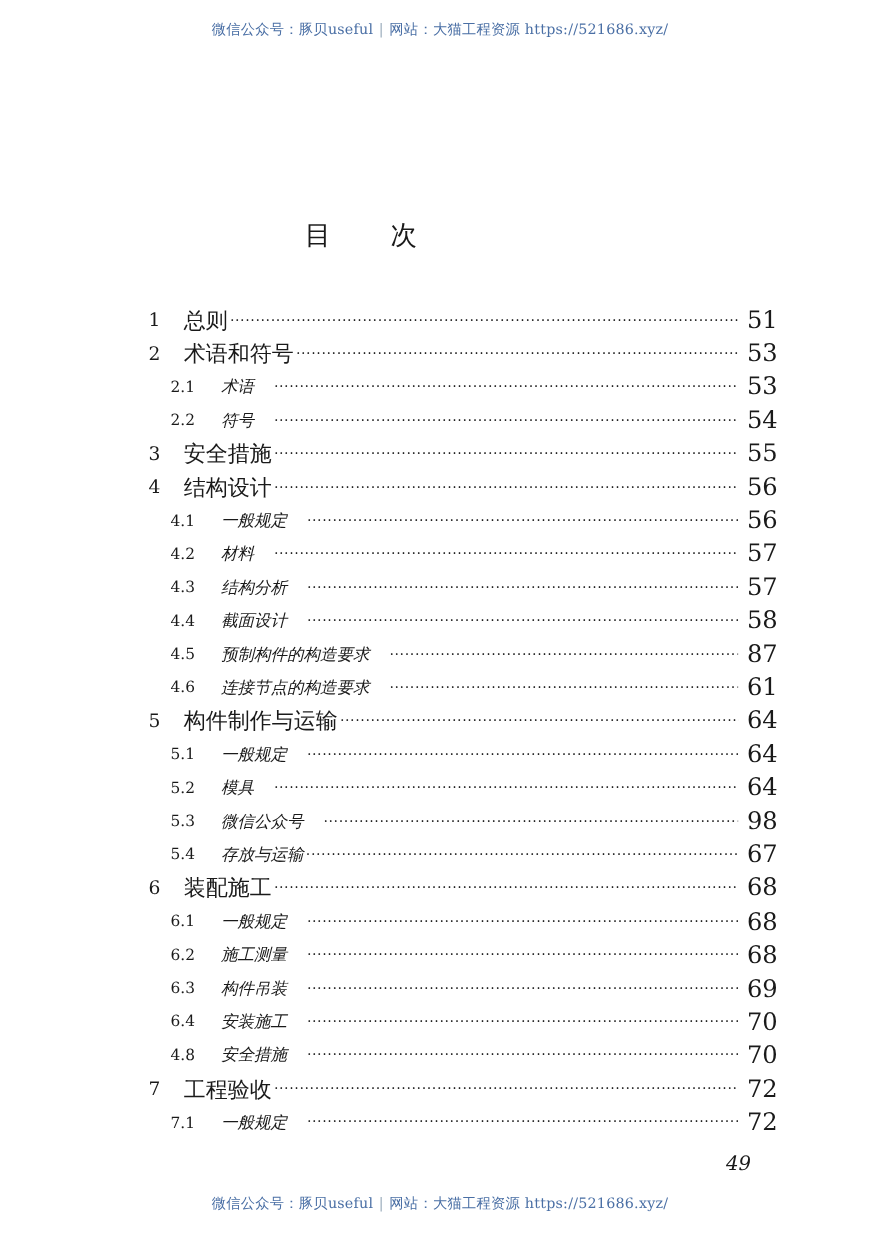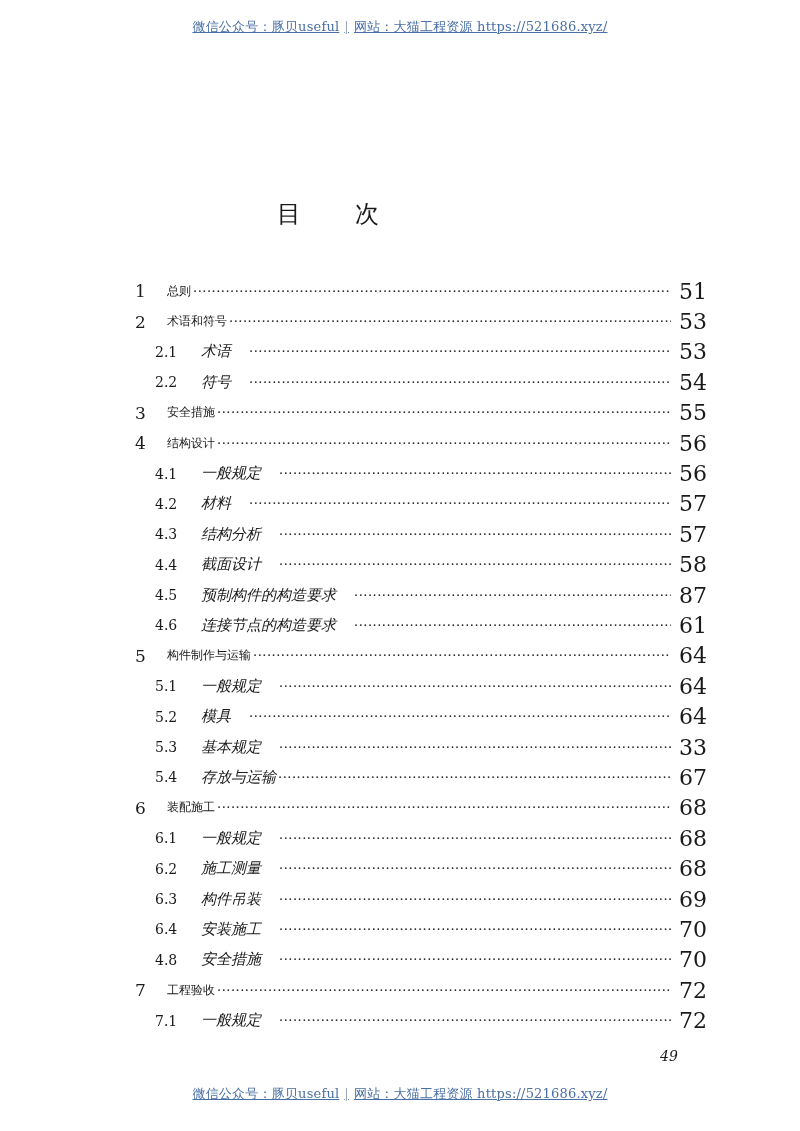--- a/index.html
+++ b/index.html
@@ -1,38 +1,38 @@
 <!DOCTYPE html>
 <html><head>
 <meta charset="utf-8">
 <style>
   html, body { margin: 0; padding: 0; background: #ffffff; }
   body { width: 800px; height: 1131px; position: relative; overflow: hidden;
          font-family: "DejaVu Serif", "Liberation Serif", serif; color: #1a1a1a; }
   .watermark { position: absolute; left: 0; width: 800px; text-align: center;
-               font-size: 13px; color: #4a6fa5; font-family: "DejaVu Serif", serif; letter-spacing: 0.2px; text-decoration: underline; }
+               font-size: 13px; color: #4a6fa5; font-family: "DejaVu Serif", serif; letter-spacing: 0.2px; }
   .watermark.top { top: 18px; }
   .watermark.bottom { top: 1085px; }
   .watermark .sep { color: #9ab; margin: 0 5px; }
   .title { position: absolute; top: 198px; left: 0; width: 656px; text-align: center;
            font-size: 24px; letter-spacing: 54px; padding-left: 54px; box-sizing: border-box; }
   .toc { position: absolute; top: 276px; left: 135px; width: 568px; }
   .row { position: relative; height: 30.4px; display: flex; align-items: center; }
   .num { font-size: 17px; }
   .row.l1 .num { width: 32px; }
-  .row.l1 .label { font-size: 12px; }
+  .row.l1 .label { font-size: 20px; }
   .row.l2 { padding-left: 20px; }
   .row.l2 .num { font-size: 14px; width: 46px; }
   .row.l2 .label { font-size: 15px; font-style: italic; }
   .label { white-space: nowrap; }
   .dots { flex: 1; overflow: hidden; white-space: nowrap; font-size: 13px; letter-spacing: 0.5px;
           margin: 0 8px 0 2px; color: #222; }
   .row.l2.gap .dots { margin-left: 18px; }
   .page { font-size: 22px; width: 24px; text-align: right; }
-  .pagenum { position: absolute; top: 1048px; left: 660px; font-size: 14px; font-style: italic; }
+  .pagenum { position: absolute; top: 1048px; left: 660px; font-size: 18px; font-style: italic; }
 </style>
 </head>
 <body>
 
 <div class="watermark top">
   <span>微信公众号：豚贝useful</span><span class="sep">|</span><span>网站：大猫工程资源 https://521686.xyz/</span>
 </div>
 
 <div class="title">目次</div>
 
@@ -122,23 +122,23 @@
       <span class="page">64</span>
     </div>
     <div class="row l2 gap">
       <span class="num">5.2</span>
       <span class="label">模具</span>
       <span class="dots">························································································································</span>
       <span class="page">64</span>
     </div>
     <div class="row l2 gap">
       <span class="num">5.3</span>
-      <span class="label">基本规定</span>
+      <span class="label">微信公众号</span>
       <span class="dots">························································································································</span>
-      <span class="page">33</span>
+      <span class="page">98</span>
     </div>
     <div class="row l2">
       <span class="num">5.4</span>
       <span class="label">存放与运输</span>
       <span class="dots">························································································································</span>
       <span class="page">67</span>
     </div>
     <div class="row l1">
       <span class="num">6</span>
       <span class="label">装配施工</span>

